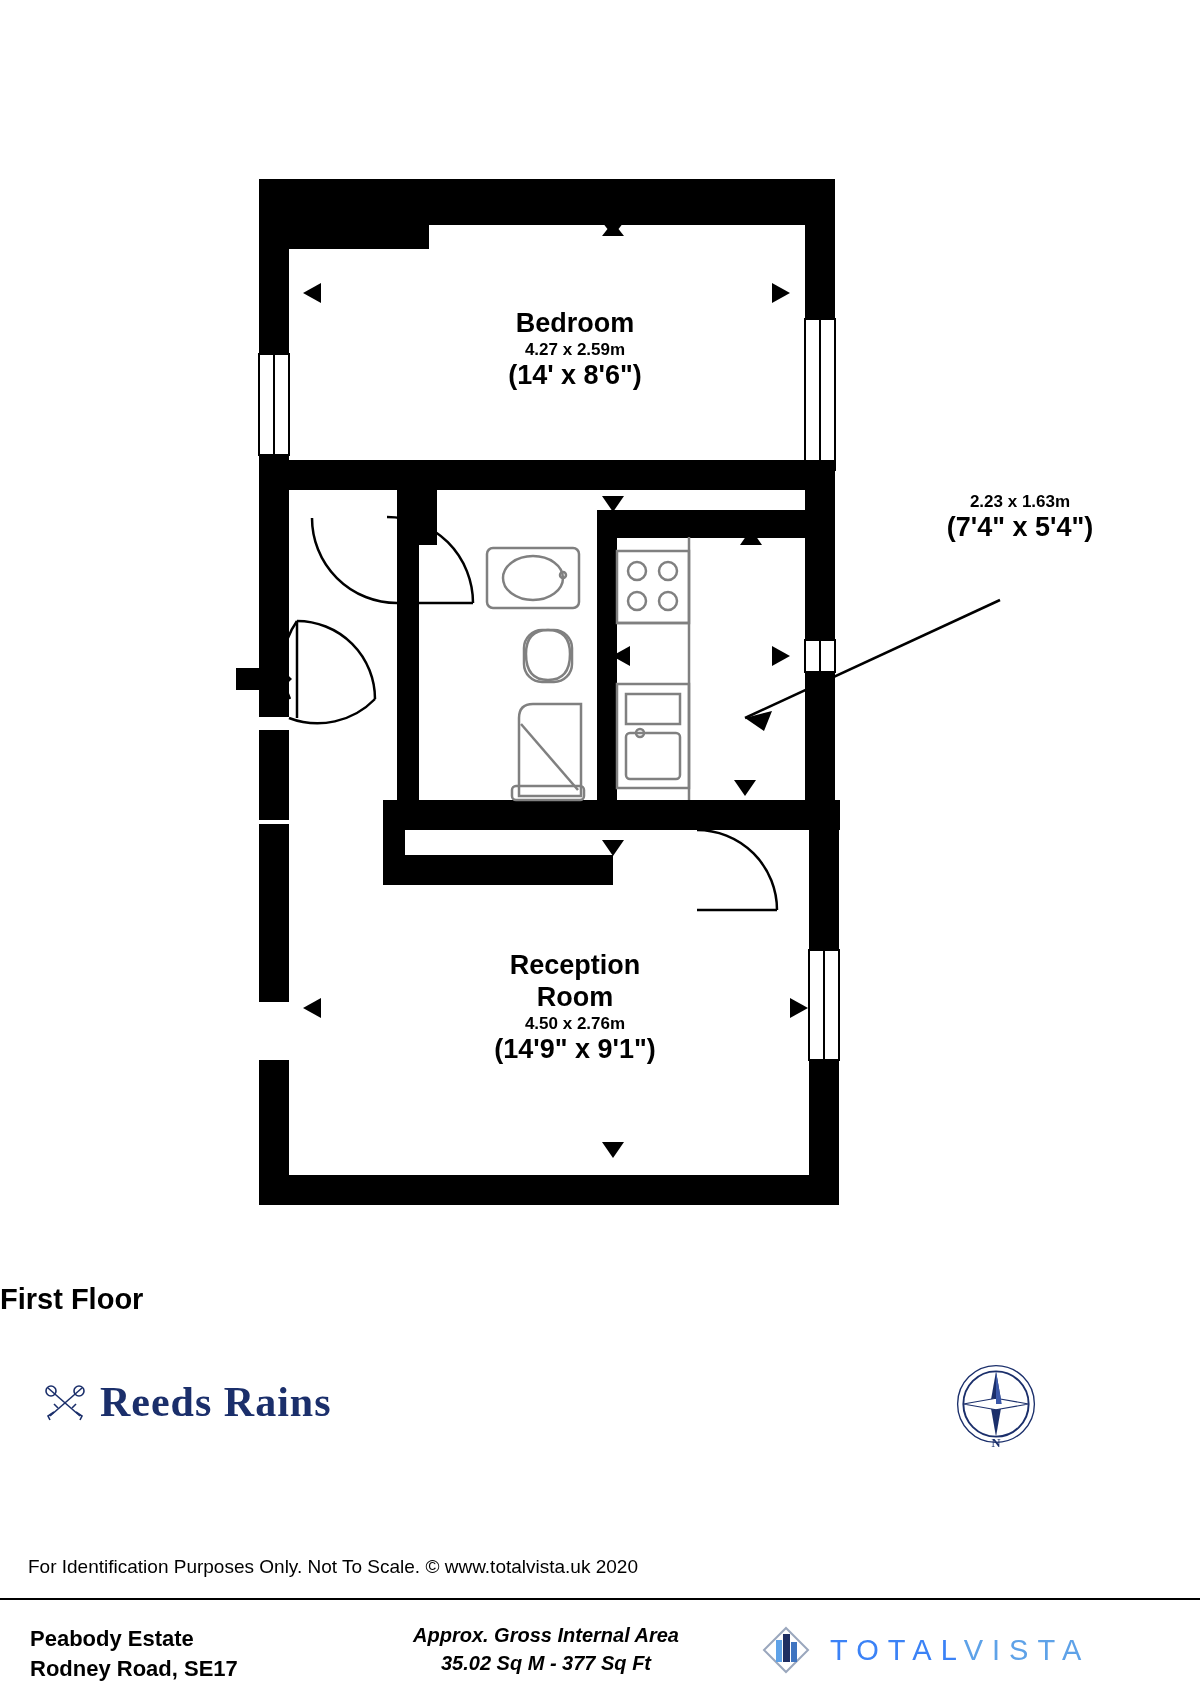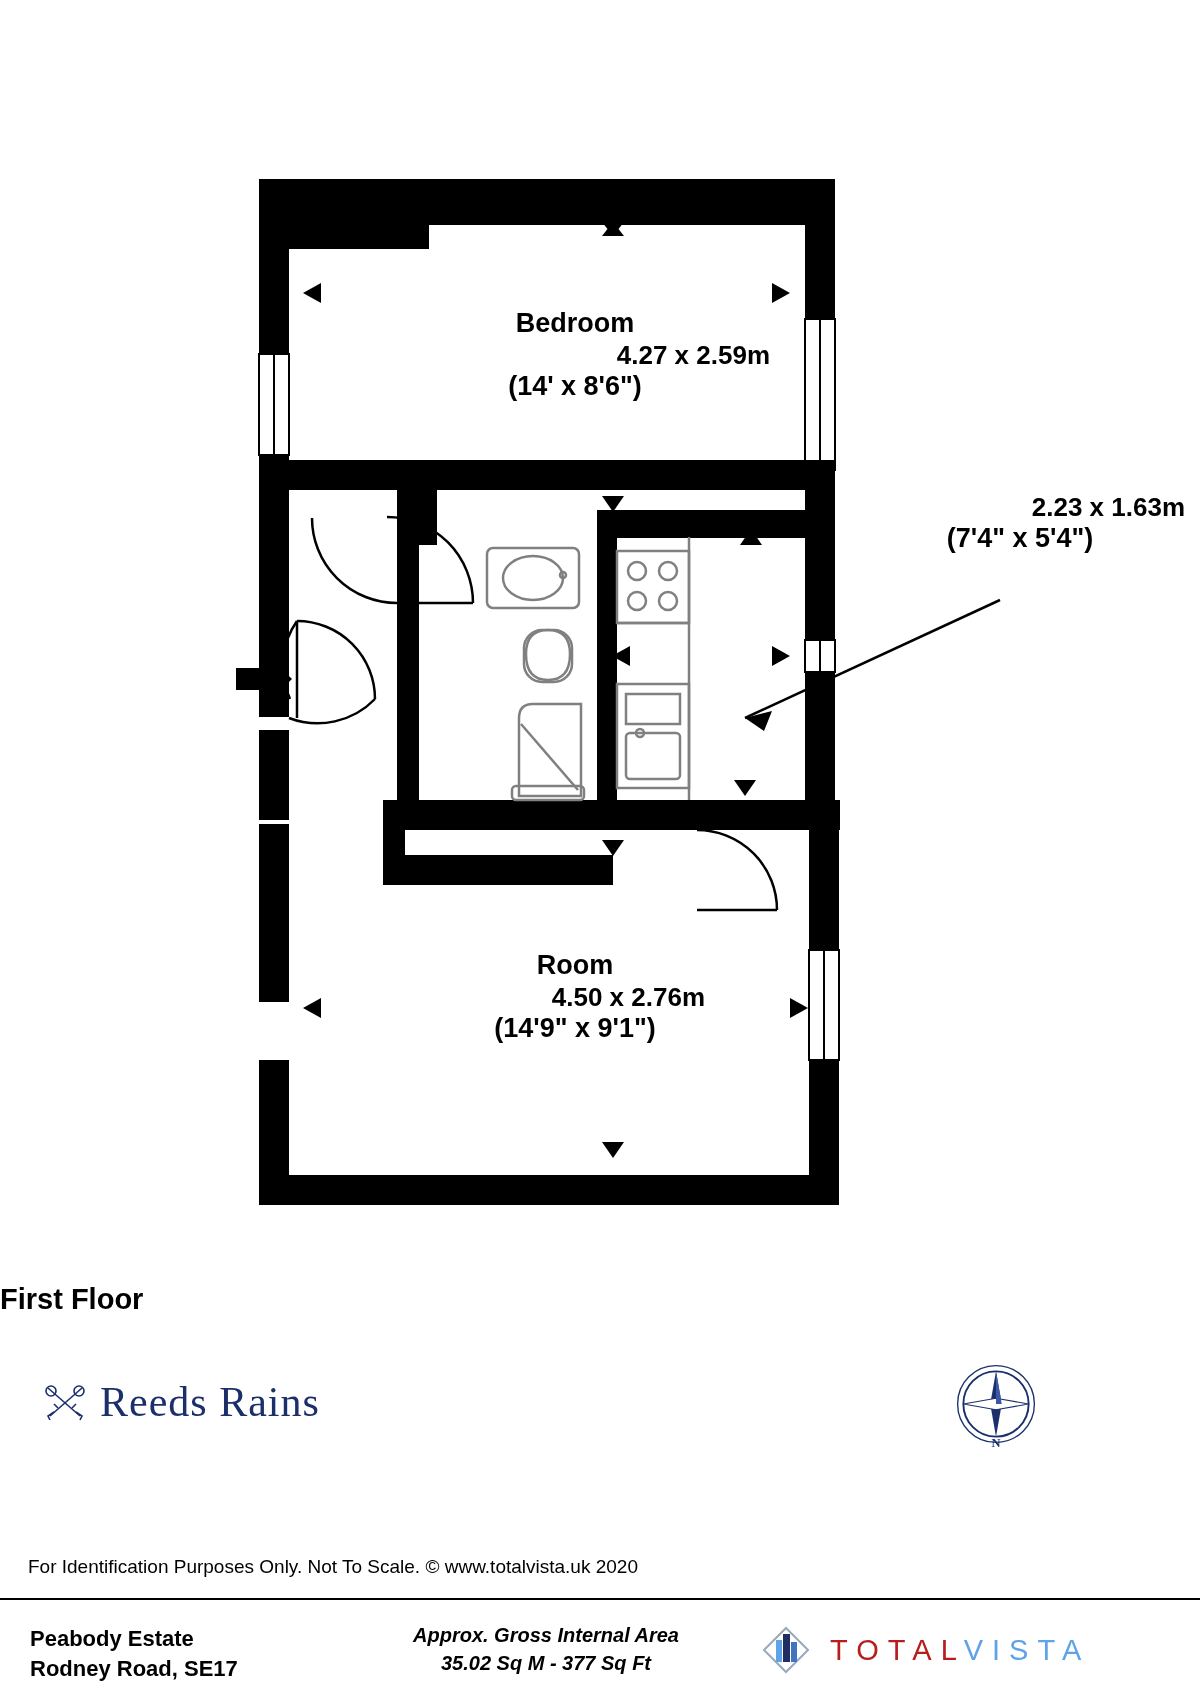--- a/index.html
+++ b/index.html
@@ -38,21 +38,21 @@
   .room-label {
     position: absolute;
     text-align: center;
     font-family: "Liberation Sans", sans-serif;
     font-weight: bold;
     color: #000000;
     line-height: 1.18;
     white-space: nowrap;
   }
   .room-label .rl-name { font-size: 27px; display: block; }
-  .room-label .rl-metric { font-size: 26px; display: block; text-align: right; }
+  .room-label .rl-metric { font-size: 17px; display: block; }
   .room-label .rl-imperial { font-size: 27px; display: block; }
 
   #label-bedroom {
     left: 380px;
     top: 308px;
     width: 390px;
   }
   #label-kitchen {
     left: 855px;
     top: 492px;
@@ -85,20 +85,21 @@
     display: flex;
     align-items: center;
     gap: 12px;
   }
   #agent-brand .brand-name {
     font-family: "Liberation Serif", serif;
     font-size: 42px;
     color: #1b2f6b;
     letter-spacing: 1px;
     white-space: nowrap;
+    font-weight: bold;
   }
 
   
   #compass {
     position: absolute;
     left: 948px;
     top: 1356px;
     width: 96px;
     height: 96px;
   }
@@ -152,21 +153,21 @@
     display: flex;
     align-items: center;
     gap: 18px;
   }
   #footer-logo .tv-text {
     font-family: "Liberation Sans", sans-serif;
     font-size: 29px;
     letter-spacing: 9px;
     white-space: nowrap;
   }
-  .tv-total { color: #b91c1c; }
+  .tv-total { color: #3b82f6; }
   .tv-vista { color: #5ea2e8; }
 </style>
 </head>
 <body>
 
 <div id="floorplan-page">
 
   <div id="plan-area">
     <svg id="plan-svg" width="1200" height="1270" viewBox="0 0 1200 1270">
 
@@ -346,20 +347,21 @@
       <span class="rl-metric">4.27 x 2.59m</span>
       <span class="rl-imperial">(14' x 8'6")</span>
     </div>
 
     <div class="room-label" id="label-kitchen">
       <span class="rl-metric">2.23 x 1.63m</span>
       <span class="rl-imperial">(7'4" x 5'4")</span>
     </div>
 
     <div class="room-label" id="label-reception">
+      <span class="rl-name">Reception</span>
       <span class="rl-name">Room</span>
       <span class="rl-metric">4.50 x 2.76m</span>
       <span class="rl-imperial">(14'9" x 9'1")</span>
     </div>
   </div>
 
   <div id="floor-title">First Floor</div>
 
   <div id="agent-brand">
     <svg width="46" height="40" viewBox="0 0 46 40">

